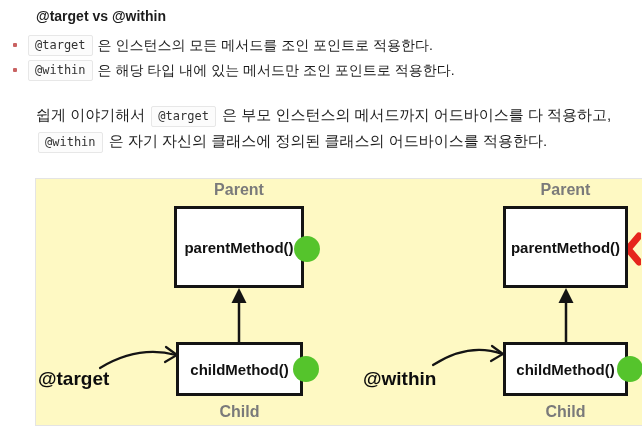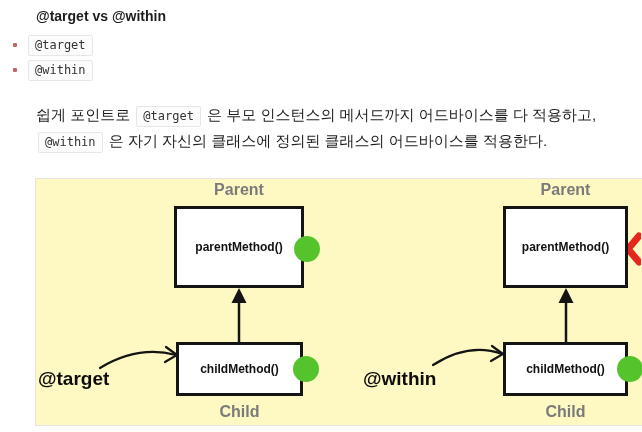--- a/index.html
+++ b/index.html
@@ -33,21 +33,21 @@
 
   
   .diagram {
     position:absolute; left:35px; top:178px; width:622px; height:248px;
     border:1px solid var(--container-border, #e4e4e4); background:#fef9c3;padding-left:37px;
   }
   .arrows { position:absolute; left:0; top:0; width:605px; height:248px; }
   .class-box {
     position:absolute; border:3px solid var(--box-border, #141414); background:#fff;
     display:flex; align-items:center; justify-content:center;
-    font-size:12px; font-weight:bold; color:#111;
+    font-size:15px; font-weight:bold; color:#111;
   }
   .pbox-l { left:138px; top:27px;  width:130px; height:82px; }
   .cbox-l { left:140px; top:163px; width:127px; height:54px; }
   .pbox-r { left:467px; top:27px;  width:125px; height:82px; }
   .cbox-r { left:467px; top:163px; width:125px; height:54px; }
   .type-label {
     position:absolute; font-size:16px; font-weight:bold; text-align:center;
     color:var(--label-gray, #7a7a7a);
   }
   .plabel-l { left:138px; top:2px;   width:130px; }
@@ -73,28 +73,30 @@
 <body>
 
 <div class="page">
 
   <div class="title">@target vs @within</div>
 
   <ul class="bullets">
     <li class="bullet-item">
       <span class="bullet-dot"></span>
       <span class="chip">@target</span>
+      <span>은 인스턴스의 모든 메서드를 조인 포인트로 적용한다.</span>
     </li>
     <li class="bullet-item">
       <span class="bullet-dot"></span>
       <span class="chip">@within</span>
+      <span>은 해당 타입 내에 있는 메서드만 조인 포인트로 적용한다.</span>
     </li>
   </ul>
 
-  <p class="para"><span>쉽게 포인트로 </span><span class="chip">@target</span><span> 은 부모 인스턴스의 메서드까지 어드바이스를 다 적용하고, </span><span class="chip">@within</span><span> 은 자기 자신의 클래스에 정의된 클래스의 어드바이스를 적용한다.</span></p>
+  <p class="para"><span>쉽게 이야기해서 </span><span class="chip">@target</span><span> 은 부모 인스턴스의 메서드까지 어드바이스를 다 적용하고, </span><span class="chip">@within</span><span> 은 자기 자신의 클래스에 정의된 클래스의 어드바이스를 적용한다.</span></p>
 
   <div class="diagram">
 
     <svg class="arrows" viewBox="0 0 605 248">
 
       <g>
         <path class="inh-line" d="M203 163 L203 122"></path>
         <path class="inh-head" d="M203 109 L195.5 124 L210.5 124 Z"></path>
       </g>
 

